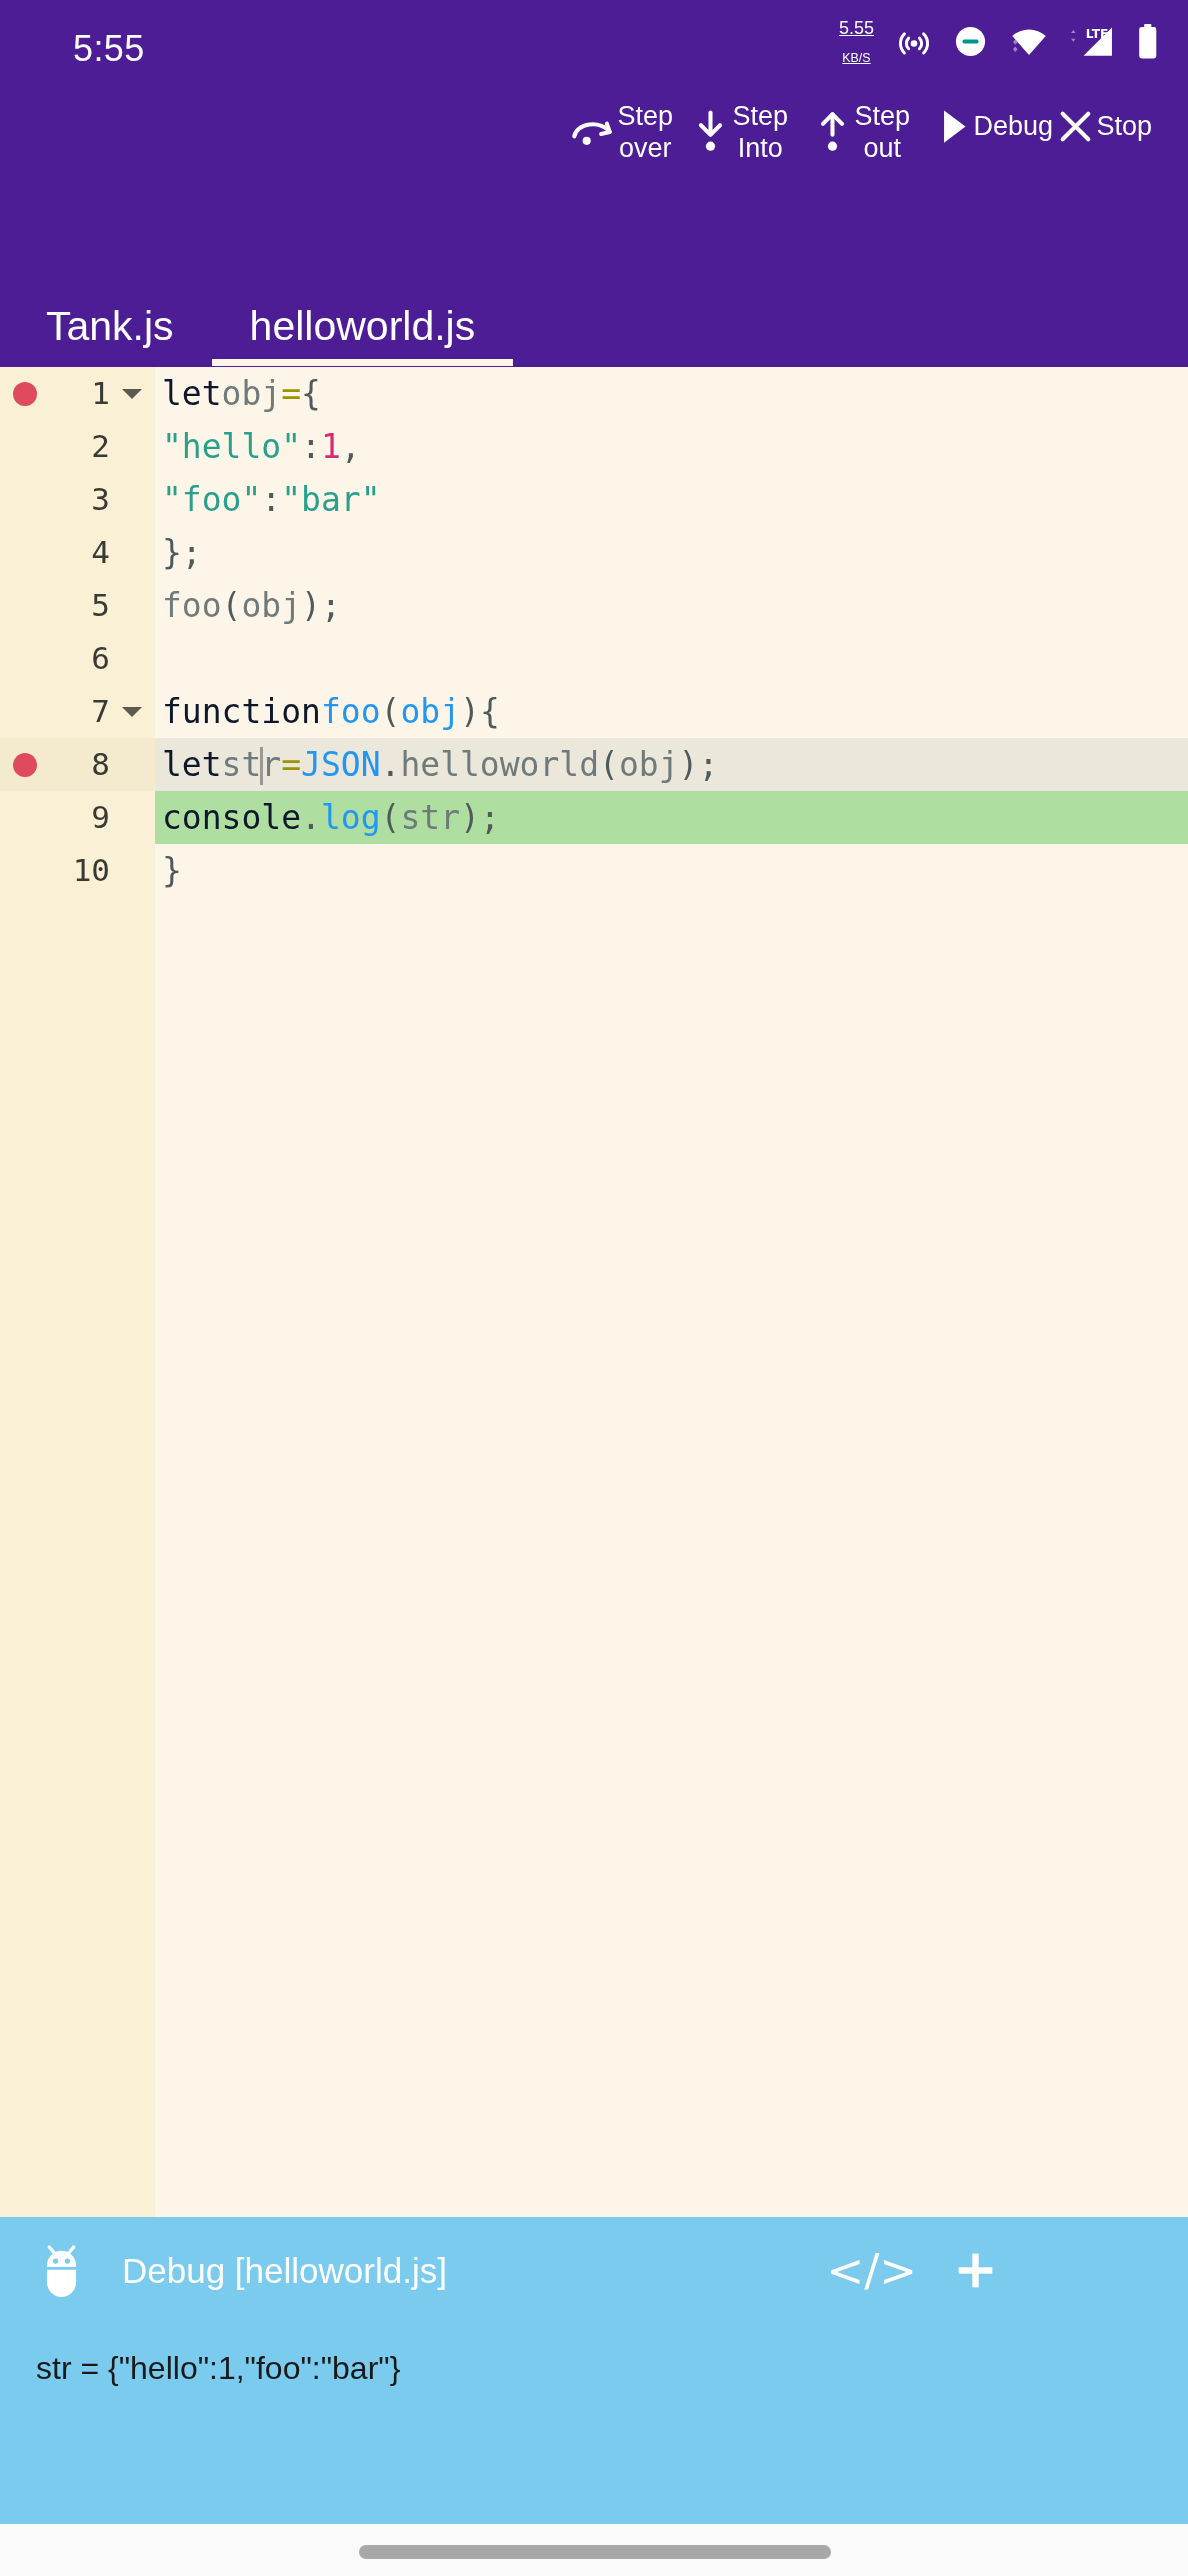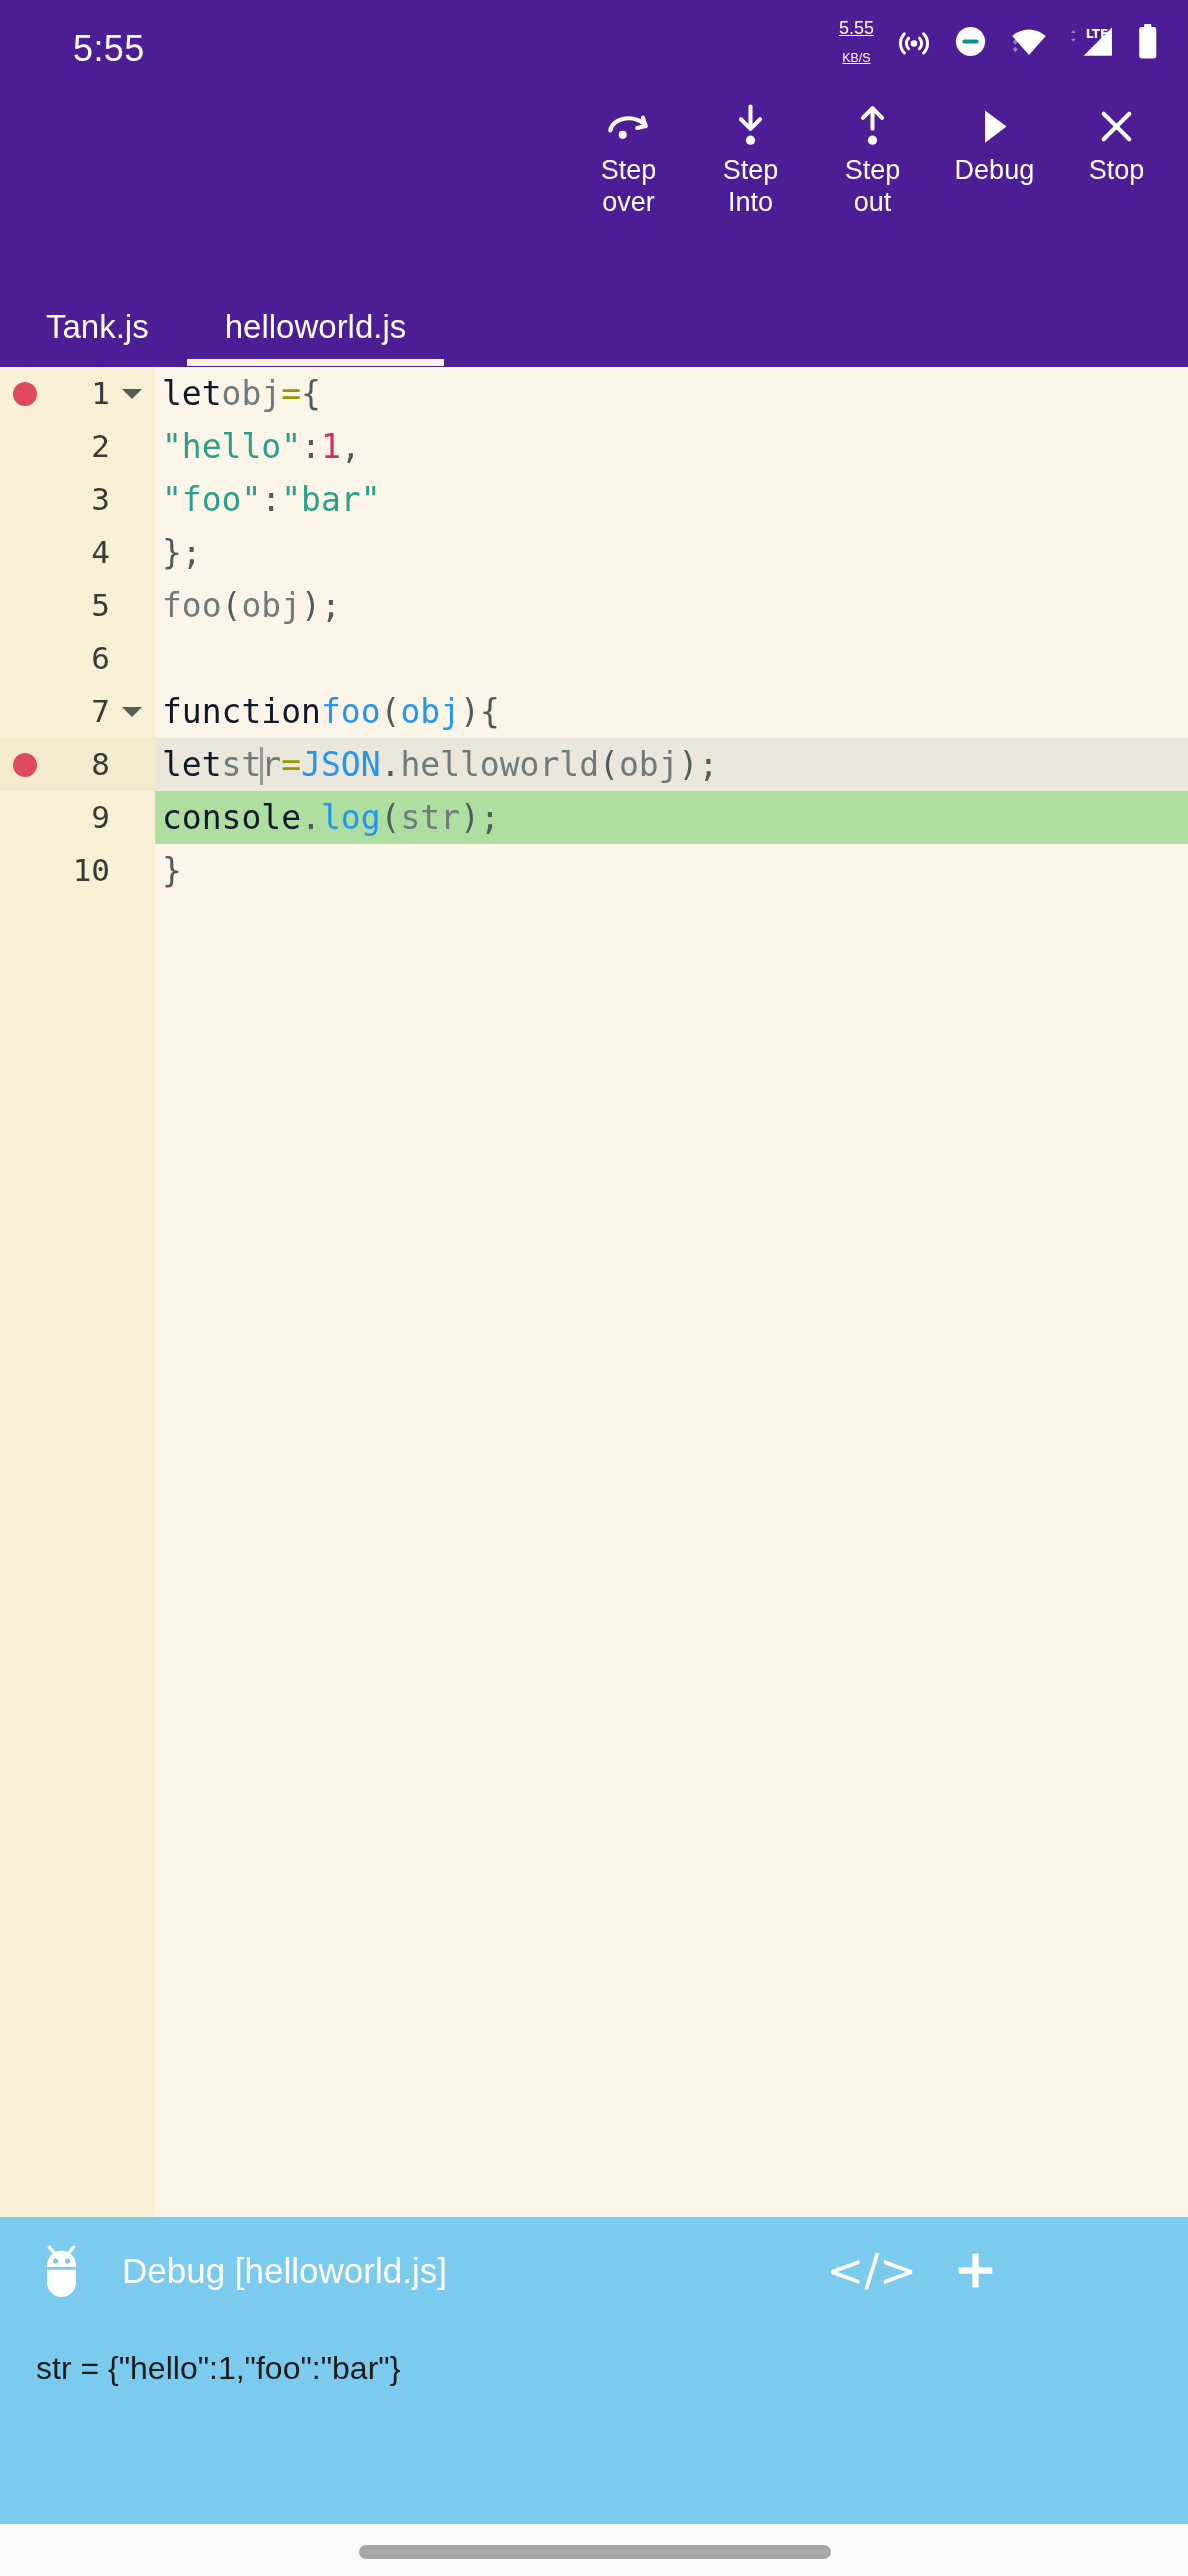--- a/index.html
+++ b/index.html
@@ -38,41 +38,41 @@
   .netspeed .u { font-size: 12.4px; margin-top: 15px; }
   .sicon { color: #FFFFFF; display: block; }
 
   
   .toolbar {
     position: absolute; left: 0; top: 99px; width: 1189px; height: 182px;
     display: flex; justify-content: flex-end; align-items: flex-start;
     padding-right: 11.6px;
   }
   .tb-btn {
-    width: 122px; display: flex; flex-direction: column; align-items: center;
+    width: 122px; display: flex; align-items: center;
     color: #FFFFFF; cursor: pointer;
   }
   .tb-ico {
     height: 54px; display: flex; align-items: center; justify-content: center;
   }
   .tb-lab {
     font-size: 27px; line-height: 1.18; text-align: center; color: #FFFFFF;
     white-space: pre-line; margin-top: 1.7px;
   }
 
   
   .tabs {
     position: absolute; left: 0; top: 287px; width: 1189px; height: 79px;
     display: flex; align-items: flex-start;
   }
   .tab {
     height: 79px; display: flex; align-items: center; justify-content: center;
     position: relative; cursor: pointer; padding: 0 33px;
   }
-  .tab span { font-size: 33px; color: #FFFFFF; line-height: 1; }
+  .tab span { font-size: 41px; color: #FFFFFF; line-height: 1; }
   .tab.active::after {
     content: ""; position: absolute; left: 0; right: 0; bottom: 0;
     height: 6.6px; background: #FDF6E8;
   }
 
   
   .editor {
     position: absolute; left: 0; top: 367px; width: 1189px; height: 1850px;
     background: #FDF6E8; overflow: hidden;
   }

